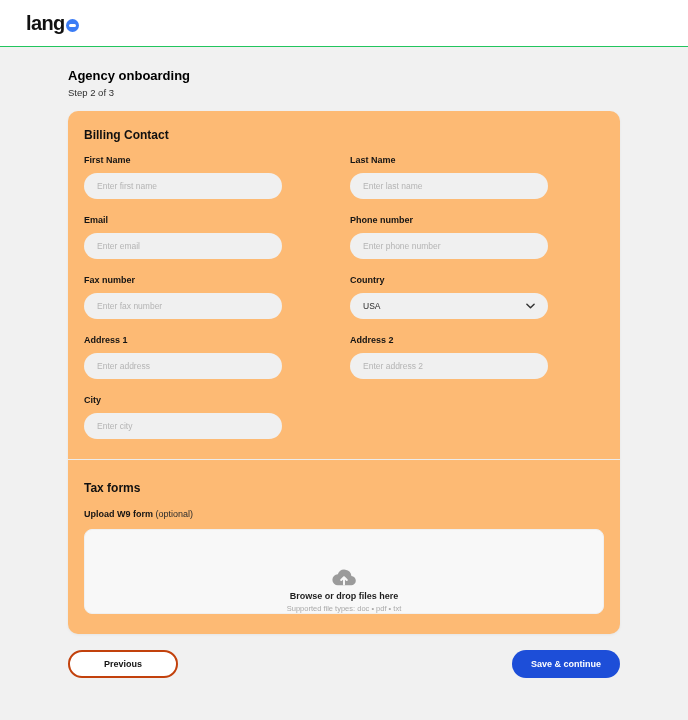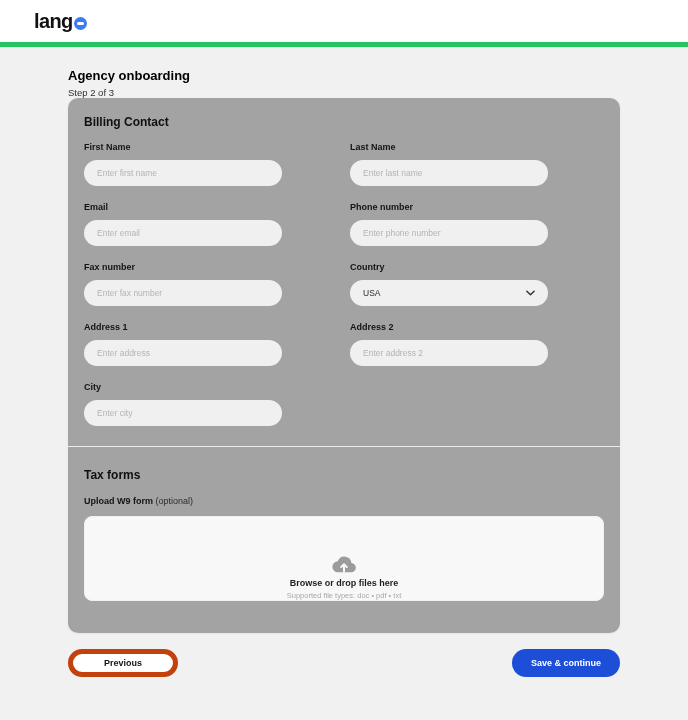--- a/index.html
+++ b/index.html
@@ -6,46 +6,46 @@
   html, body {
     width: 688px; height: 720px;
     background: #f1f1f1;
     font-family: "Liberation Sans", sans-serif;
     color: #161616;
     overflow: hidden;
   }
   
   .header {
     height: 47px; background: #ffffff;
-    border-bottom: 5px solid #22c55e;
+    border-bottom: 1px solid #22c55e;
     display: flex; align-items: center;
-    padding: 0 34px;
+    padding: 0 26px;
   }
   .logo { display: flex; align-items: center; }
   .logo-text {
     font-size: 20px; font-weight: 700; letter-spacing: -0.6px; color: #111;
   }
   .logo-dot {
     width: 13px; height: 13px; border-radius: 50%;
     background: #3b7cf5;
     display: inline-flex; align-items: center; justify-content: center;
     margin-left: 1px; margin-top: 5px;
   }
   .logo-dot::after {
     content: ""; width: 7px; height: 2.5px; border-radius: 2px; background: #ffffff;
   }
   
   .content { width: 552px; margin: 0 auto; }
   .page-title { margin-top: 21px; font-size: 13px; font-weight: 700; color: #000000; }
   .page-step { margin-top: 4px; font-size: 9.5px; color: #2e2e2e; }
   
   .card {
-    background: #a3a3a3; border-radius: 10px;
+    margin-top: 13px; background: #fdba74; border-radius: 10px;
     box-shadow: 0 1px 3px rgba(0,0,0,0.05);
-    padding: 17px 16px 32px 16px;
+    padding: 17px 16px 20px 16px;
   }
   .section-heading { font-size: 12px; font-weight: 700; color: #101010; }
   .field-grid {
     margin-top: 13px;
     display: grid;
     grid-template-columns: 198px 198px;
     column-gap: 68px;
     row-gap: 16px;
   }
   .field-label { font-size: 9px; font-weight: 700; color: #141414; }
@@ -83,21 +83,21 @@
   .footer-row {
     margin-top: 16px; display: flex; align-items: center; justify-content: space-between;
   }
   .btn {
     height: 28px; border-radius: 14px; font-size: 9px; font-weight: 600;
     font-family: "Liberation Sans", sans-serif;
     display: inline-flex; align-items: center; justify-content: center;
     cursor: pointer;
   }
   .btn-previous {
-    width: 110px; background: #ffffff; border: 5px solid #c2410c; color: #141414;
+    width: 110px; background: #ffffff; border: 2px solid #c2410c; color: #141414;
   }
   .btn-save {
     min-width: 108px; padding: 0 18px; background: #1d4ed8; border: none; color: #ffffff;
   }
 </style>
 </head>
 <body>
 
 <div class="header">
   <div class="logo">

